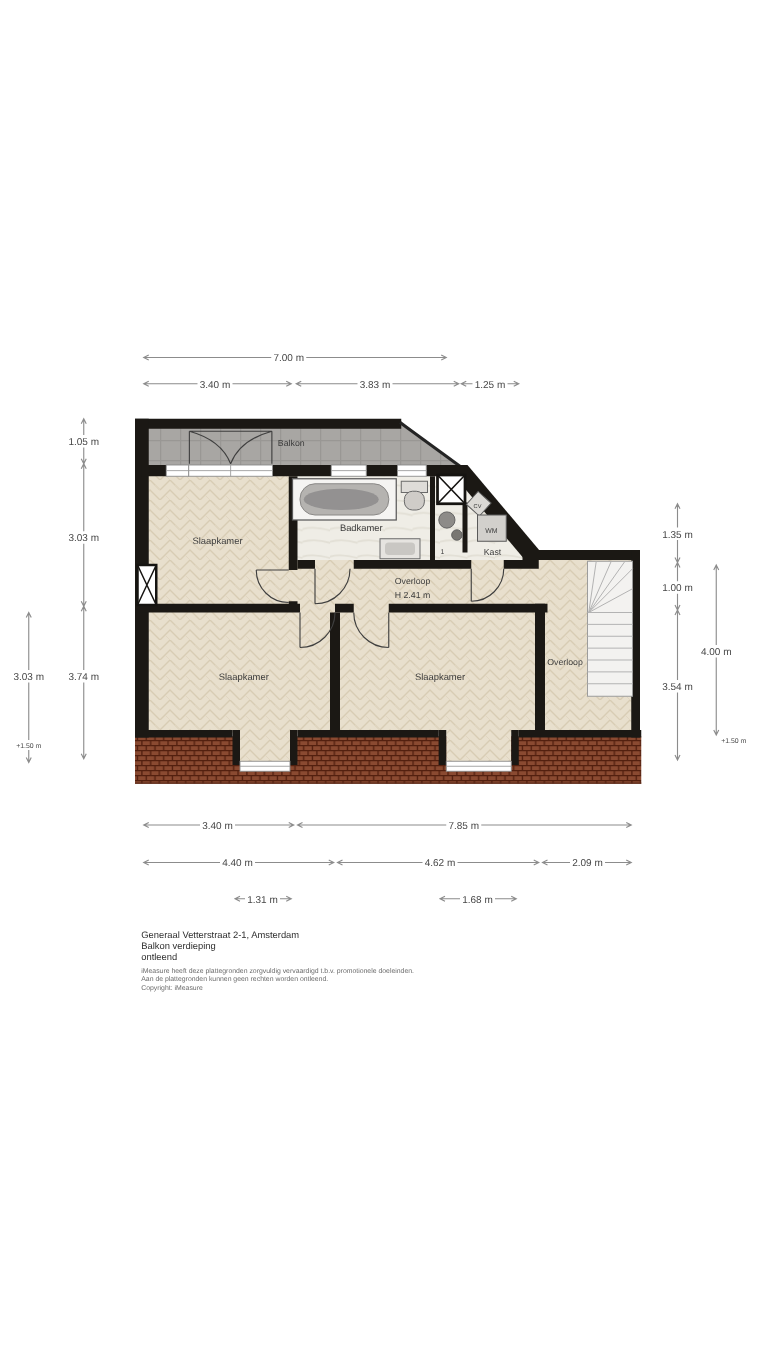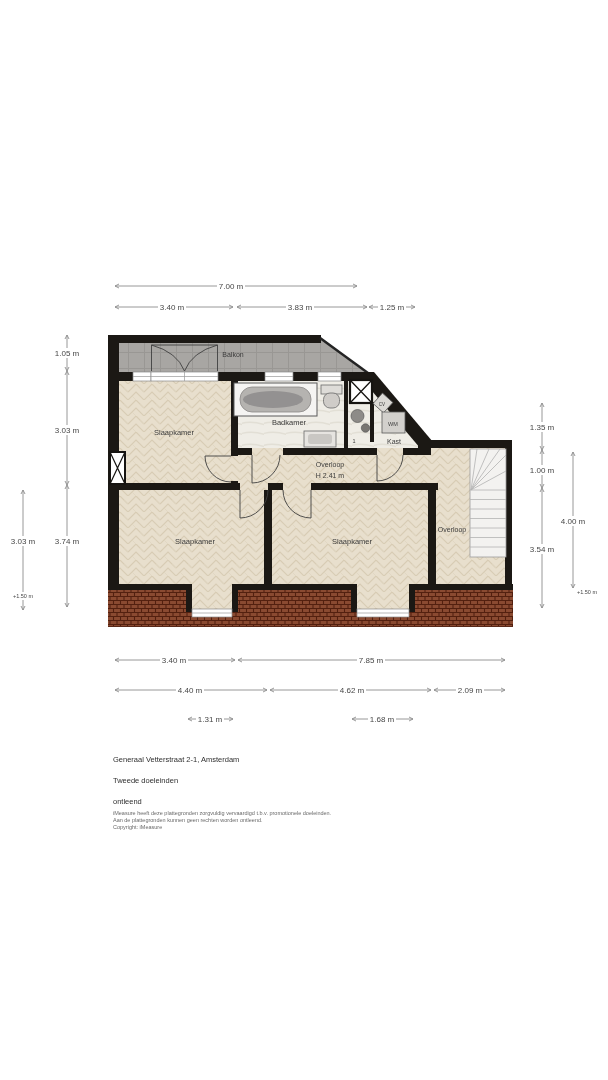--- a/index.html
+++ b/index.html
@@ -14,21 +14,21 @@
   .room{font-size:7.5px;fill:#3c3c3c;text-anchor:middle;}
   .rooms{font-size:7px;}
   .tiny{font-size:5.5px;}
   .cvt{font-size:4.5px;}
   .wall{fill:#1b1814;}
   .winf{fill:#ffffff;stroke:#8a8a8a;stroke-width:0.7;}
   .winl{stroke:#9a9a9a;stroke-width:0.7;fill:none;}
   .door{stroke:#3f3f3f;stroke-width:0.9;fill:none;}
   .stair{stroke:#b3b3b3;stroke-width:0.8;fill:none;}
   .title-block{position:absolute;left:113px;top:743px;color:#2f2f2f;}
-  .tb-main{font-size:7.5px;line-height:9px;margin-top:12px;}
+  .tb-main{font-size:7.5px;line-height:9px;}
   .tb-small{font-size:5.5px;line-height:6.8px;color:#6a6a6a;}
   .tb-gap{height:4px;}
 </style>
 </head>
 <body>
 
 <div class="canvas">
 <svg width="608" height="1080" viewBox="0 0 608 1080">
   <defs>
     <pattern id="parq" width="16" height="16" patternUnits="userSpaceOnUse">
@@ -258,20 +258,20 @@
     <g>
       <path class="dl" d="M352,719 H413 M356,717 L352,719 L356,721 M409,717 L413,719 L409,721"></path>
       <rect class="lbg" x="368" y="714" width="28" height="10"></rect>
       <text class="dimt" x="382" y="722">1.68 m</text>
     </g>
   </g>
 </svg>
 
   <div class="title-block">
     <div class="tb-main">Generaal Vetterstraat 2-1, Amsterdam</div>
-    <div class="tb-main">Tweede doeleinden</div>
+    <div class="tb-main">Balkon verdieping</div>
     <div class="tb-main">ontleend</div>
     <div class="tb-gap"></div>
     <div class="tb-small">iMeasure heeft deze plattegronden zorgvuldig vervaardigd t.b.v. promotionele doeleinden.</div>
     <div class="tb-small">Aan de plattegronden kunnen geen rechten worden ontleend.</div>
     <div class="tb-small">Copyright: iMeasure</div>
   </div>
 </div>
 
 </body></html>

